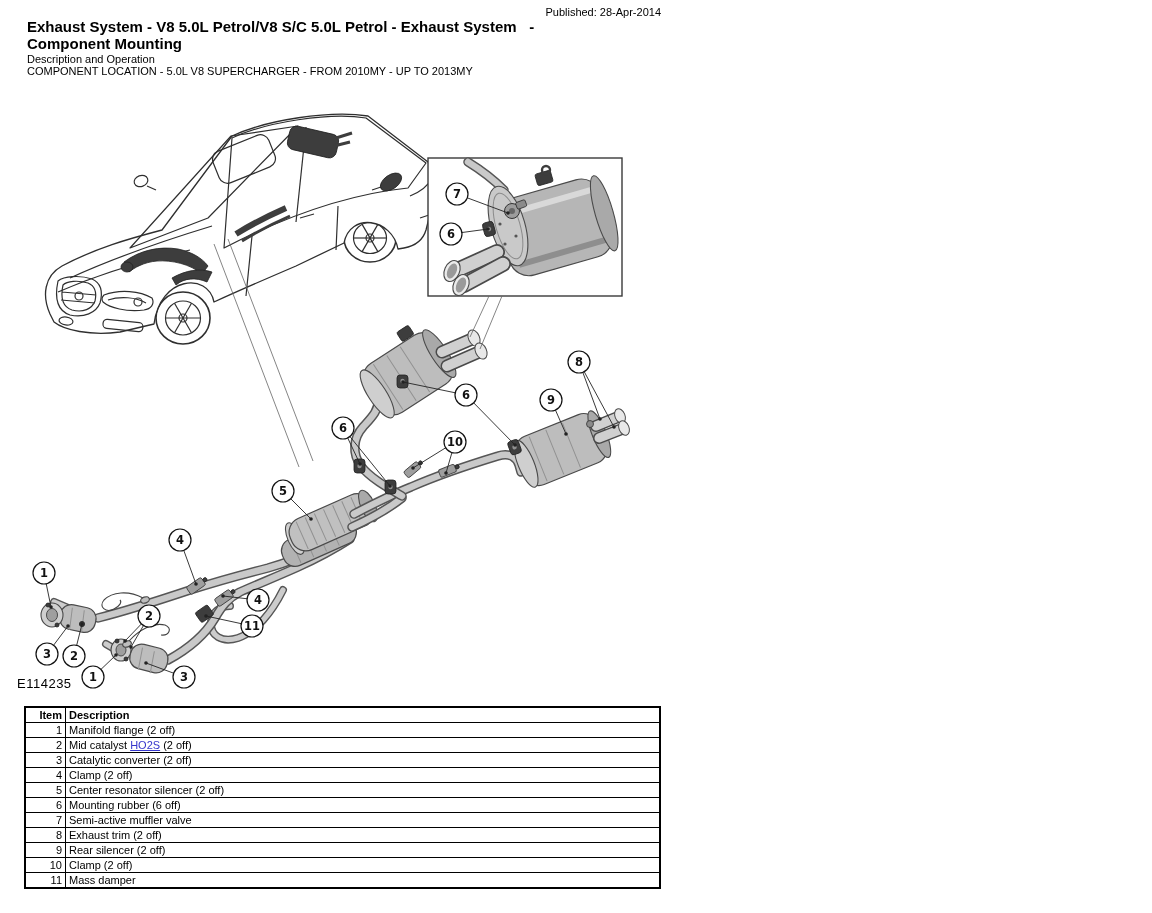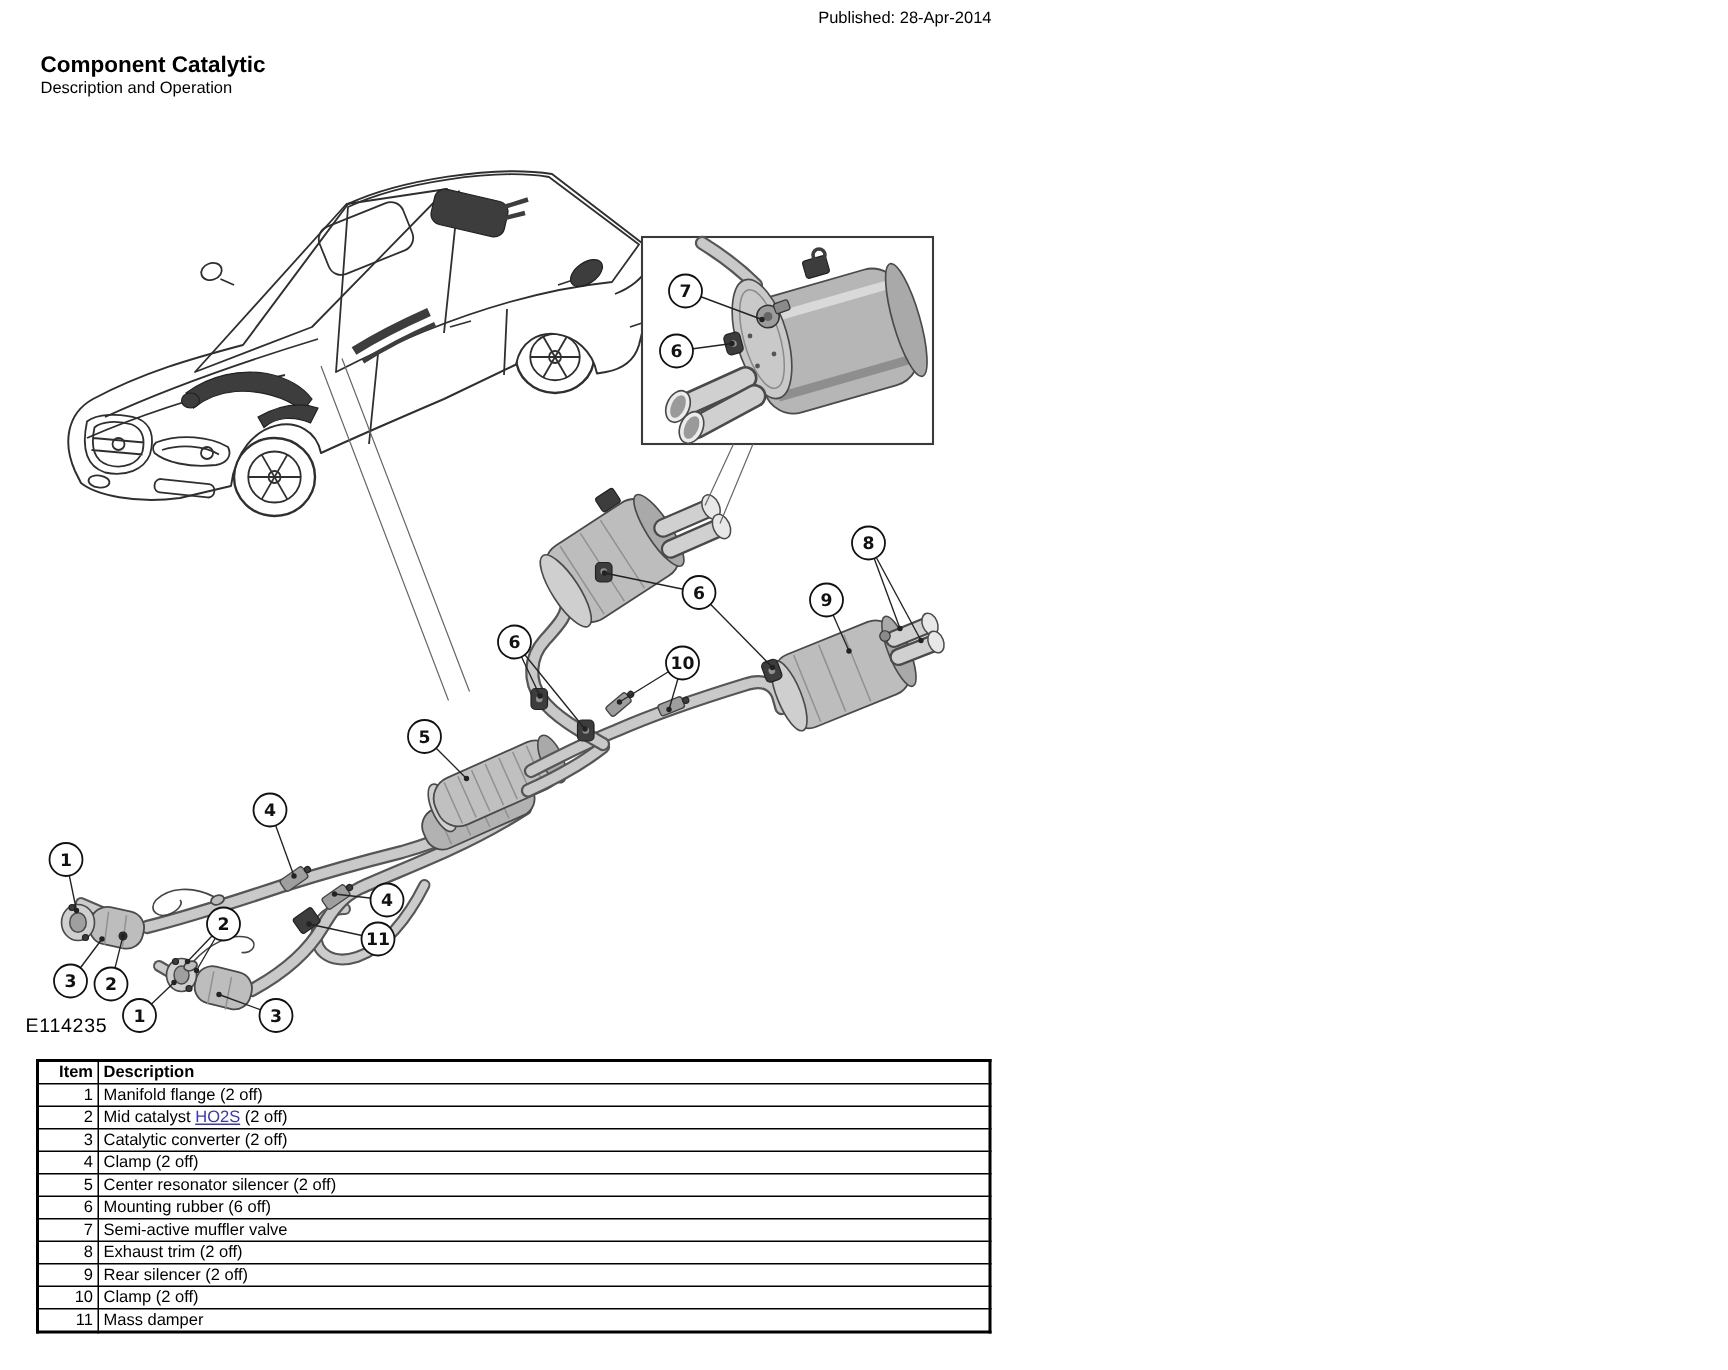--- a/index.html
+++ b/index.html
@@ -33,23 +33,24 @@
   .rib{stroke:#919191;stroke-width:1;fill:none;}
   .clamp{fill:#9e9e9e;stroke:#444;stroke-width:.9;}
 </style>
 </head>
 <body>
 
 <div class="page" style="--link: #3535cc;">
 
   <div class="published">Published: 28-Apr-2014</div>
 
-  <h1 class="title"><br><span>Component Catalytic</span></h1>
+  <h1 class="title"><span>Exhaust System - V8 5.0L Petrol/V8 S/C 5.0L Petrol - Exhaust System&nbsp;&nbsp;&nbsp;-</span><br><span>Component Mounting</span></h1>
 
   <div class="subtitle">Description and Operation</div>
+  <div class="section-line">COMPONENT LOCATION - 5.0L V8 SUPERCHARGER - FROM 2010MY - UP TO 2013MY</div>
 
   <div class="figure-wrap">
     <svg width="680" height="710" viewBox="0 0 680 710" xmlns="http://www.w3.org/2000/svg">
 
       <g>
         <g>
           <ellipse cx="183" cy="318" rx="27" ry="26" class="ol" style="fill:#fff;stroke-width:1.6"></ellipse>
           <ellipse cx="183" cy="318" rx="17.5" ry="17" class="ol"></ellipse>
           <line x1="166" y1="318" x2="200" y2="318" class="ol"></line>
           <line x1="166" y1="318" x2="200" y2="318" class="ol" transform="rotate(60 183 318)"></line>

